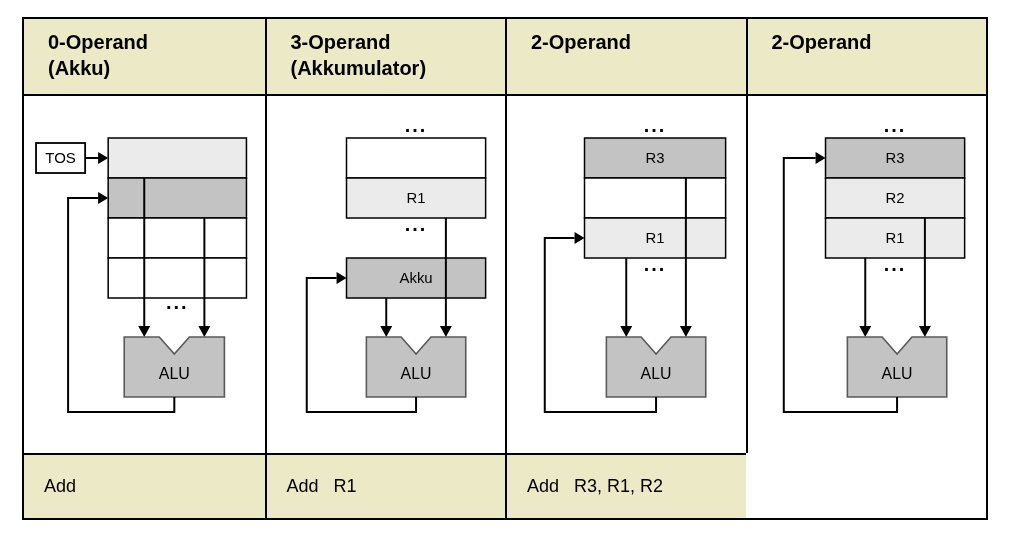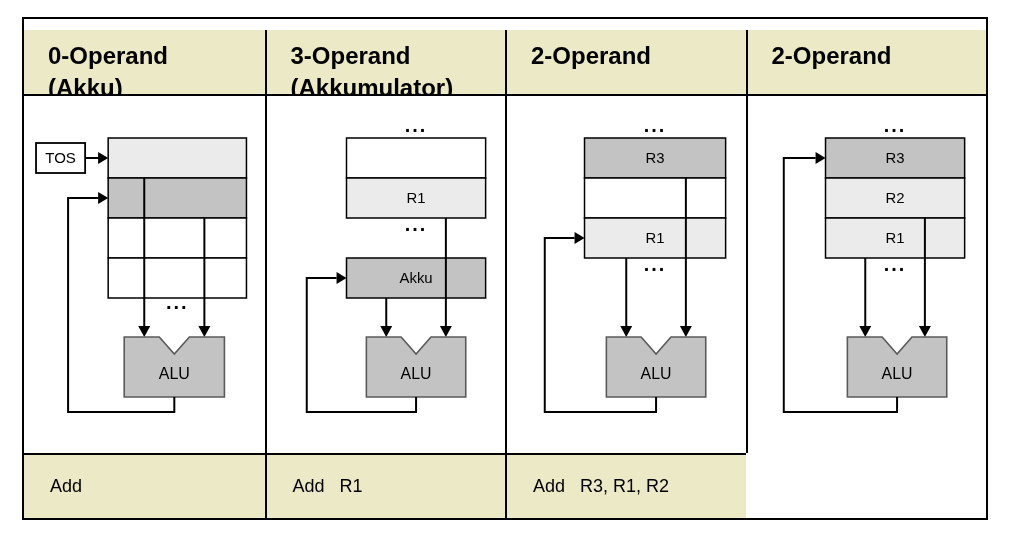--- a/index.html
+++ b/index.html
@@ -17,27 +17,27 @@
     grid-template-columns: repeat(4, 1fr);
     grid-template-rows: 77px 357px 65px;
     background: #fff;
   }
   .cell { position: relative; box-sizing: border-box; }
   .cell.c1, .cell.c2, .cell.c3 { border-left: 2px solid #000; }
   .head-cell {
     background: #ebe9c6;
     border-bottom: 2px solid #000;
     padding: 10px 8px 0 24px;
-    font-size: 24px; font-weight: bold; line-height: 1.32; margin-top: 11px;
+    font-size: 20px; font-weight: bold; line-height: 1.32;
   }
   .foot-cell {
     background: #ebe9c6;
     border-top: 2px solid #000;
     display: flex; align-items: center;
-    padding-left: 26px;
+    padding-left: 20px;
     font-size: 18px;
   }
   .foot-cell .instr { white-space: pre; }
   .body-cell { background: #fff; }
   .body-cell svg { position: absolute; left: 0; top: 0; width: 100%; height: 100%; }
   svg text {
     font-family: "Liberation Sans", sans-serif;
     font-size: 15px; fill: #000;
   }
   svg text.alu-t { font-size: 16px; }

